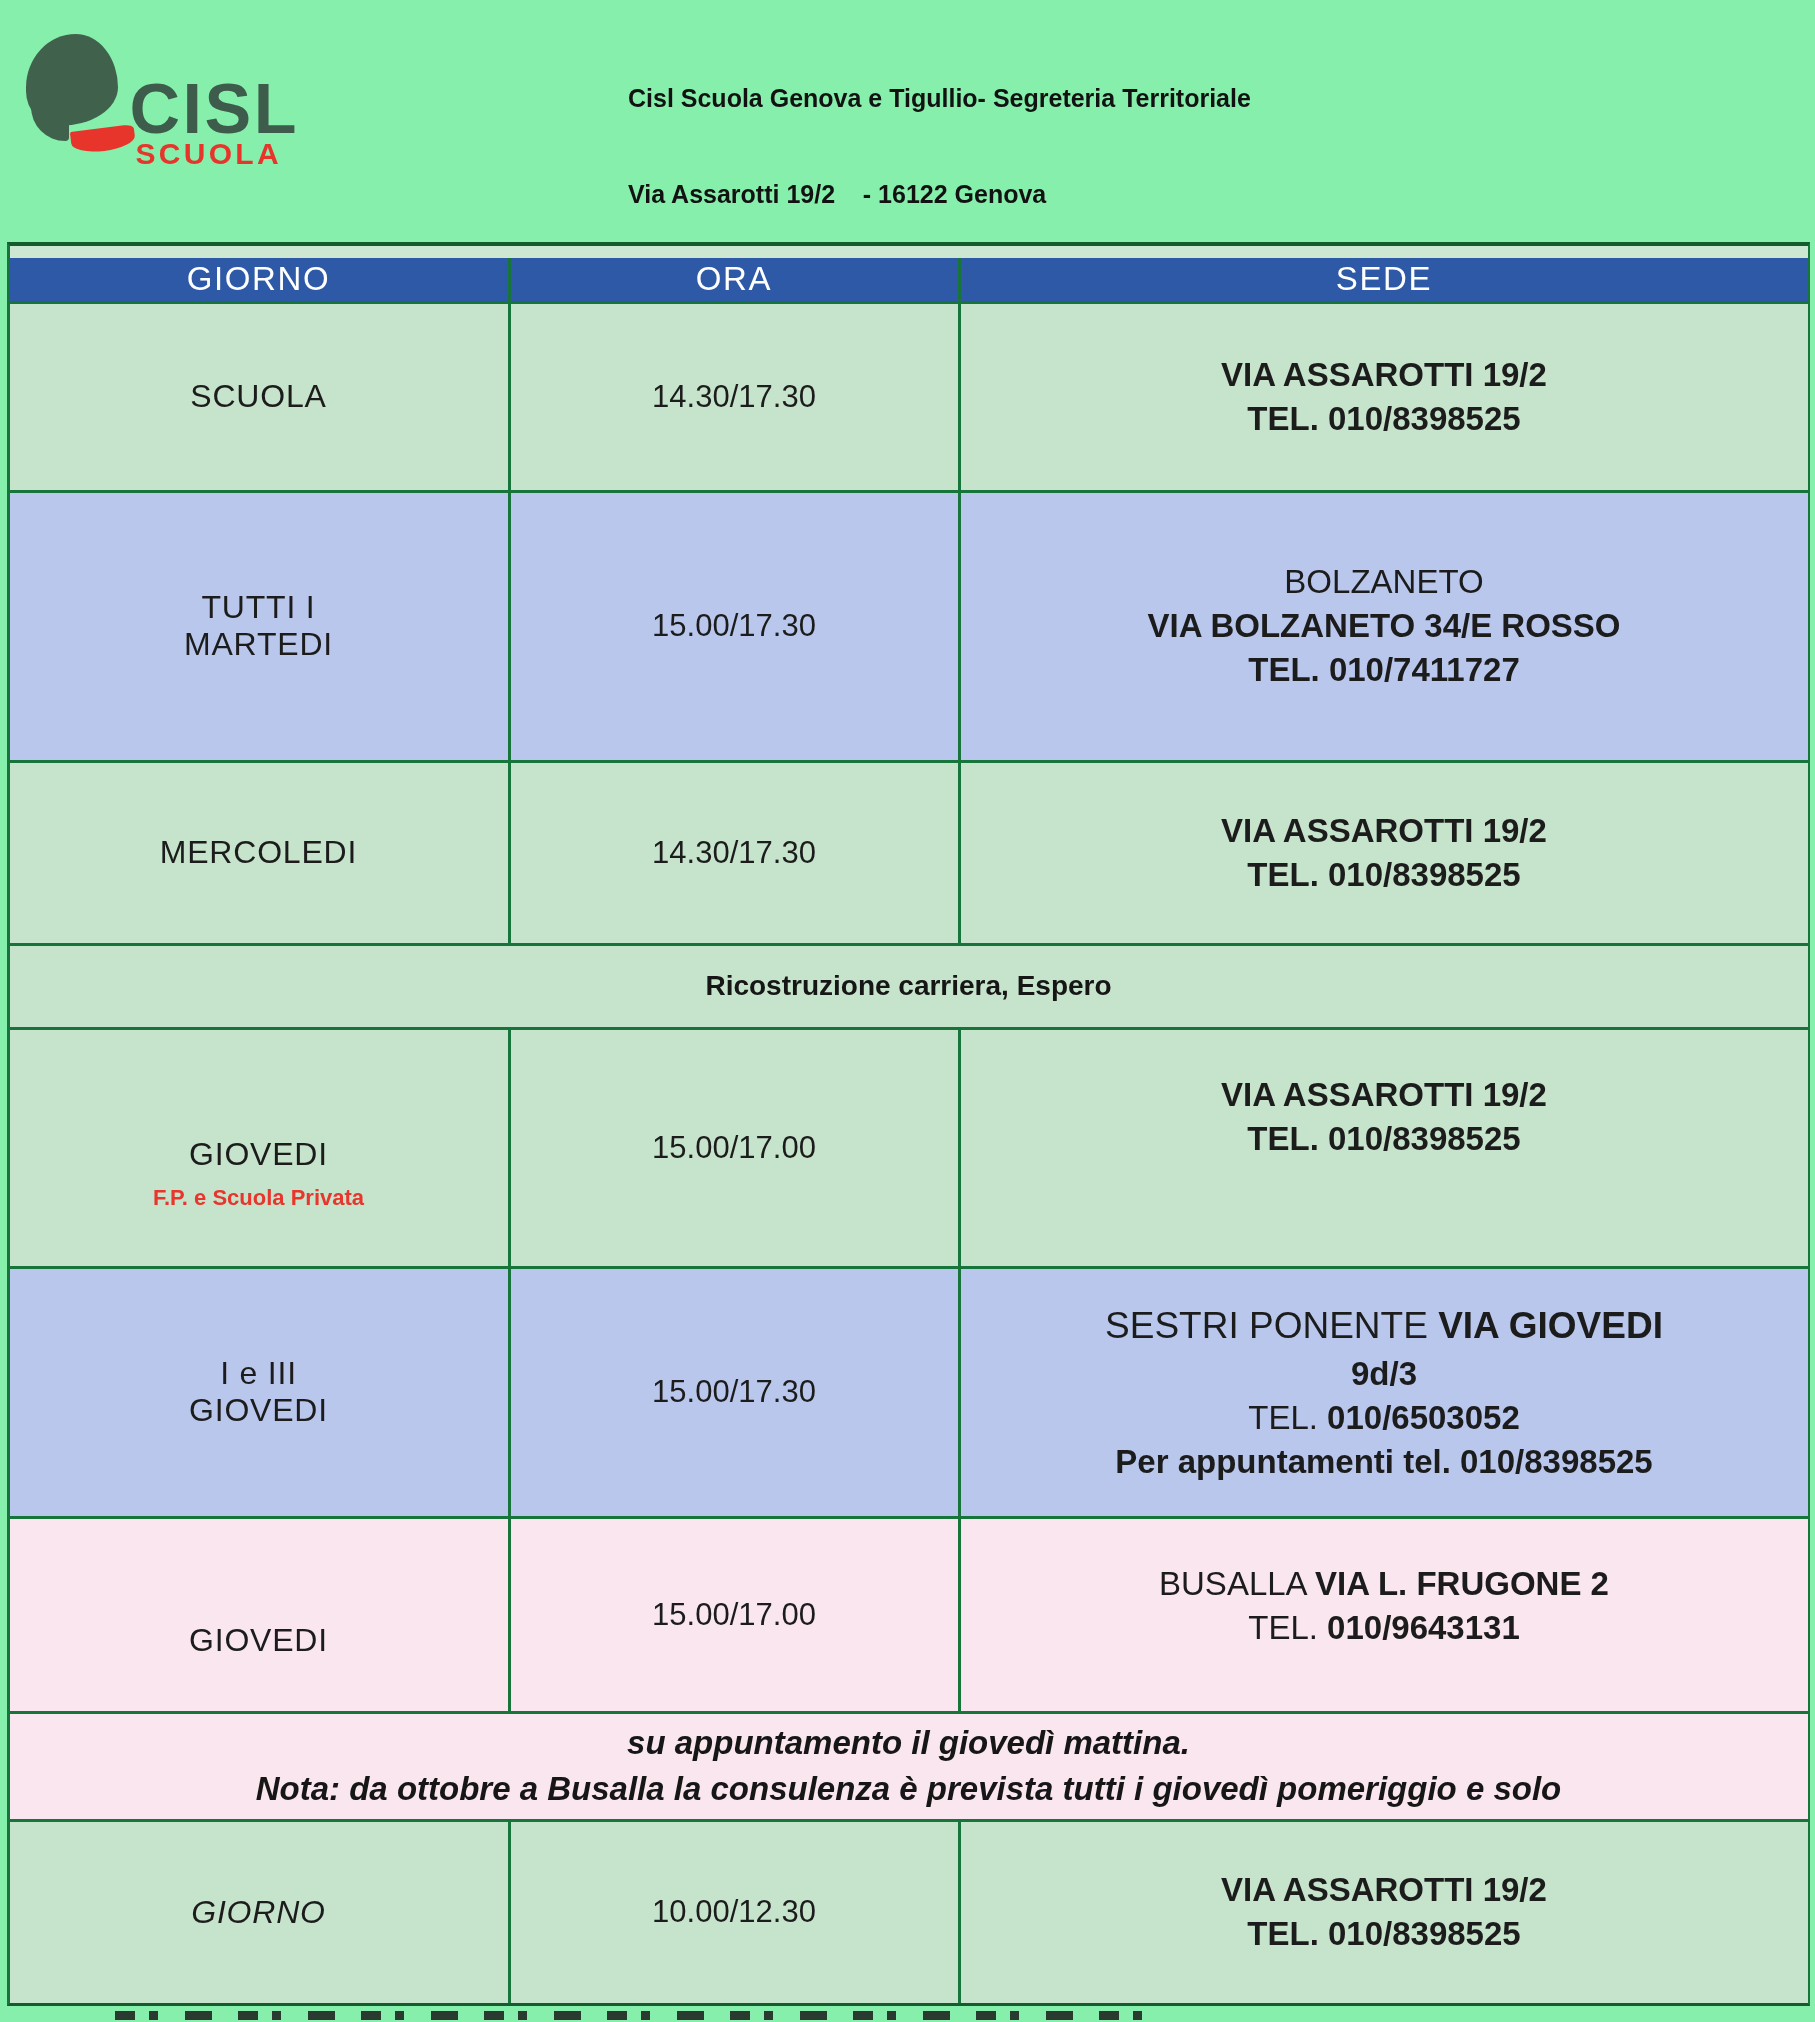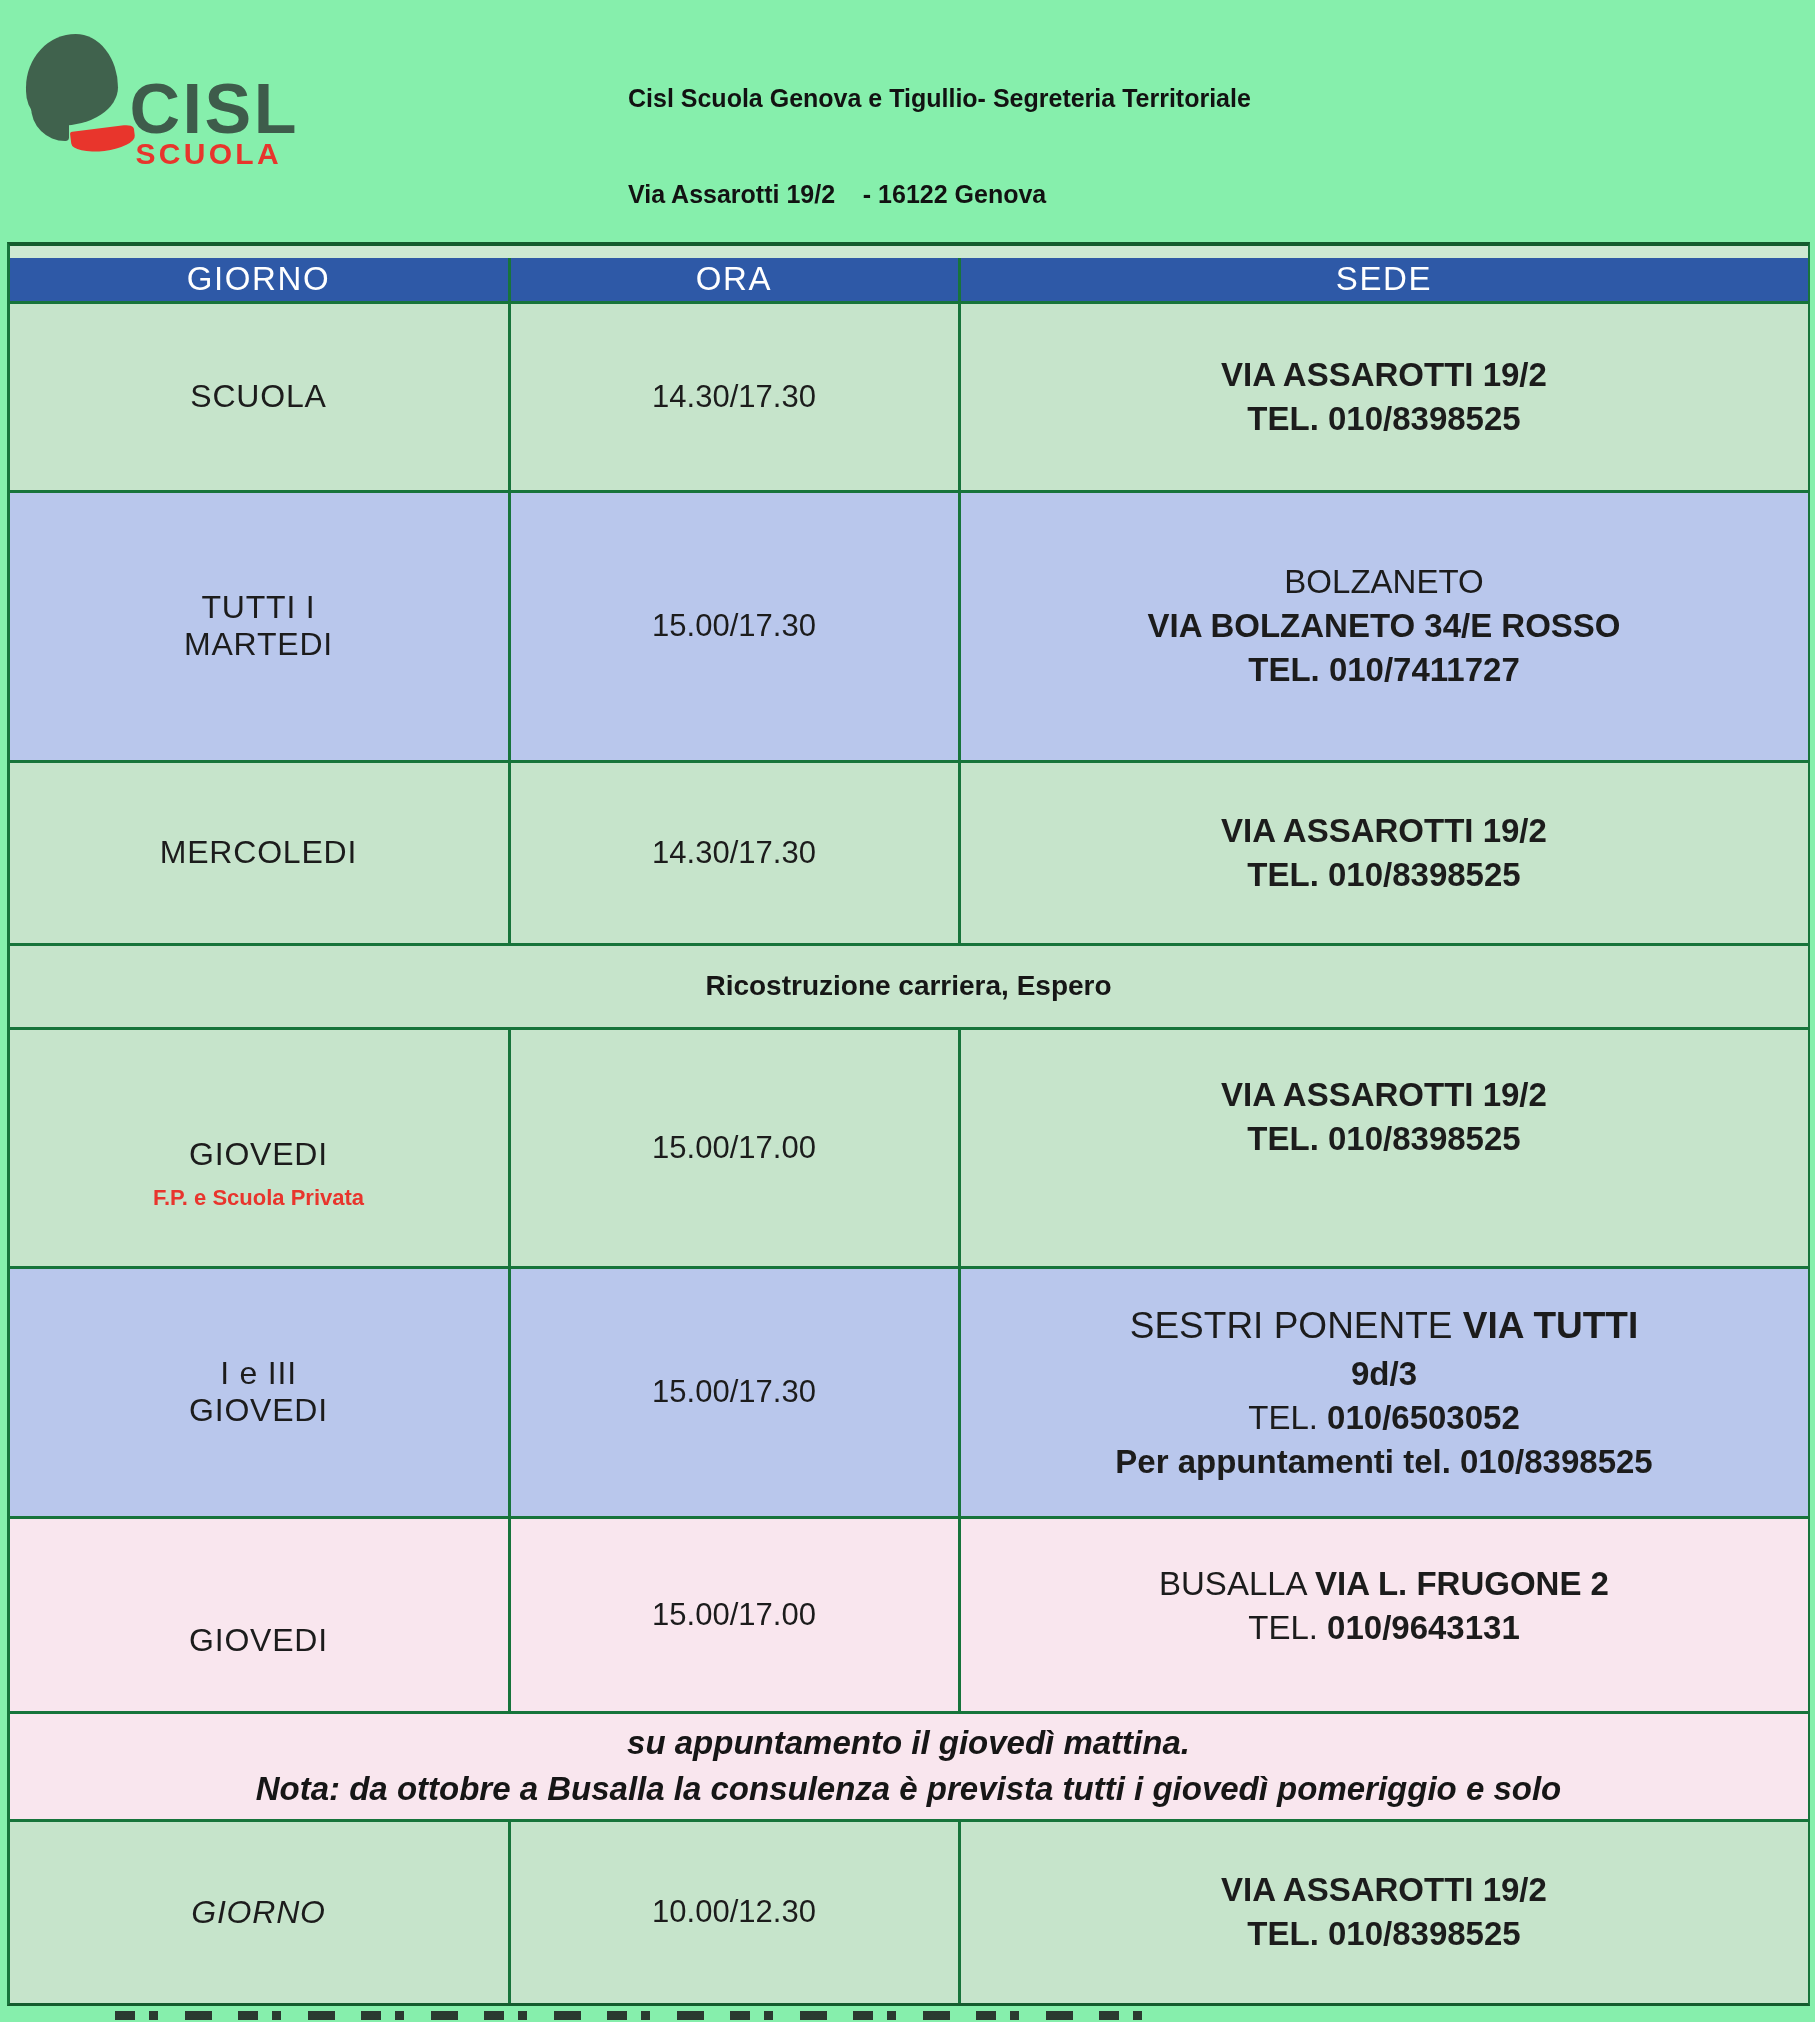--- a/index.html
+++ b/index.html
@@ -207,21 +207,21 @@
 
     <div class="row bg-blue r-giovedi-13">
       <div class="cell col-day">
         <span class="day-label">I e III</span>
         <span class="day-label">GIOVEDI</span>
       </div>
       <div class="cell col-ora">
           <span class="ora-label">15.00/17.30</span>
         </div>
       <div class="cell col-sede">
-        <div class="sede-line big"><span>SESTRI PONENTE </span><span class="bold">VIA TUTTI</span></div>
+        <div class="sede-line big"><span>SESTRI PONENTE </span><span class="bold">VIA GIOVEDI</span></div>
         <div class="sede-line bold">9d/3</div>
         <div class="sede-line"><span>TEL. </span><span class="bold">010/6503052</span></div>
         <div class="sede-line bold">Per appuntamenti tel. 010/8398525</div>
       </div>
     </div>
 
     <div class="row bg-pink r-giovedi-bus">
       <div class="cell col-day pad-top-day">
           <span class="day-label">GIOVEDI</span>
         </div>

